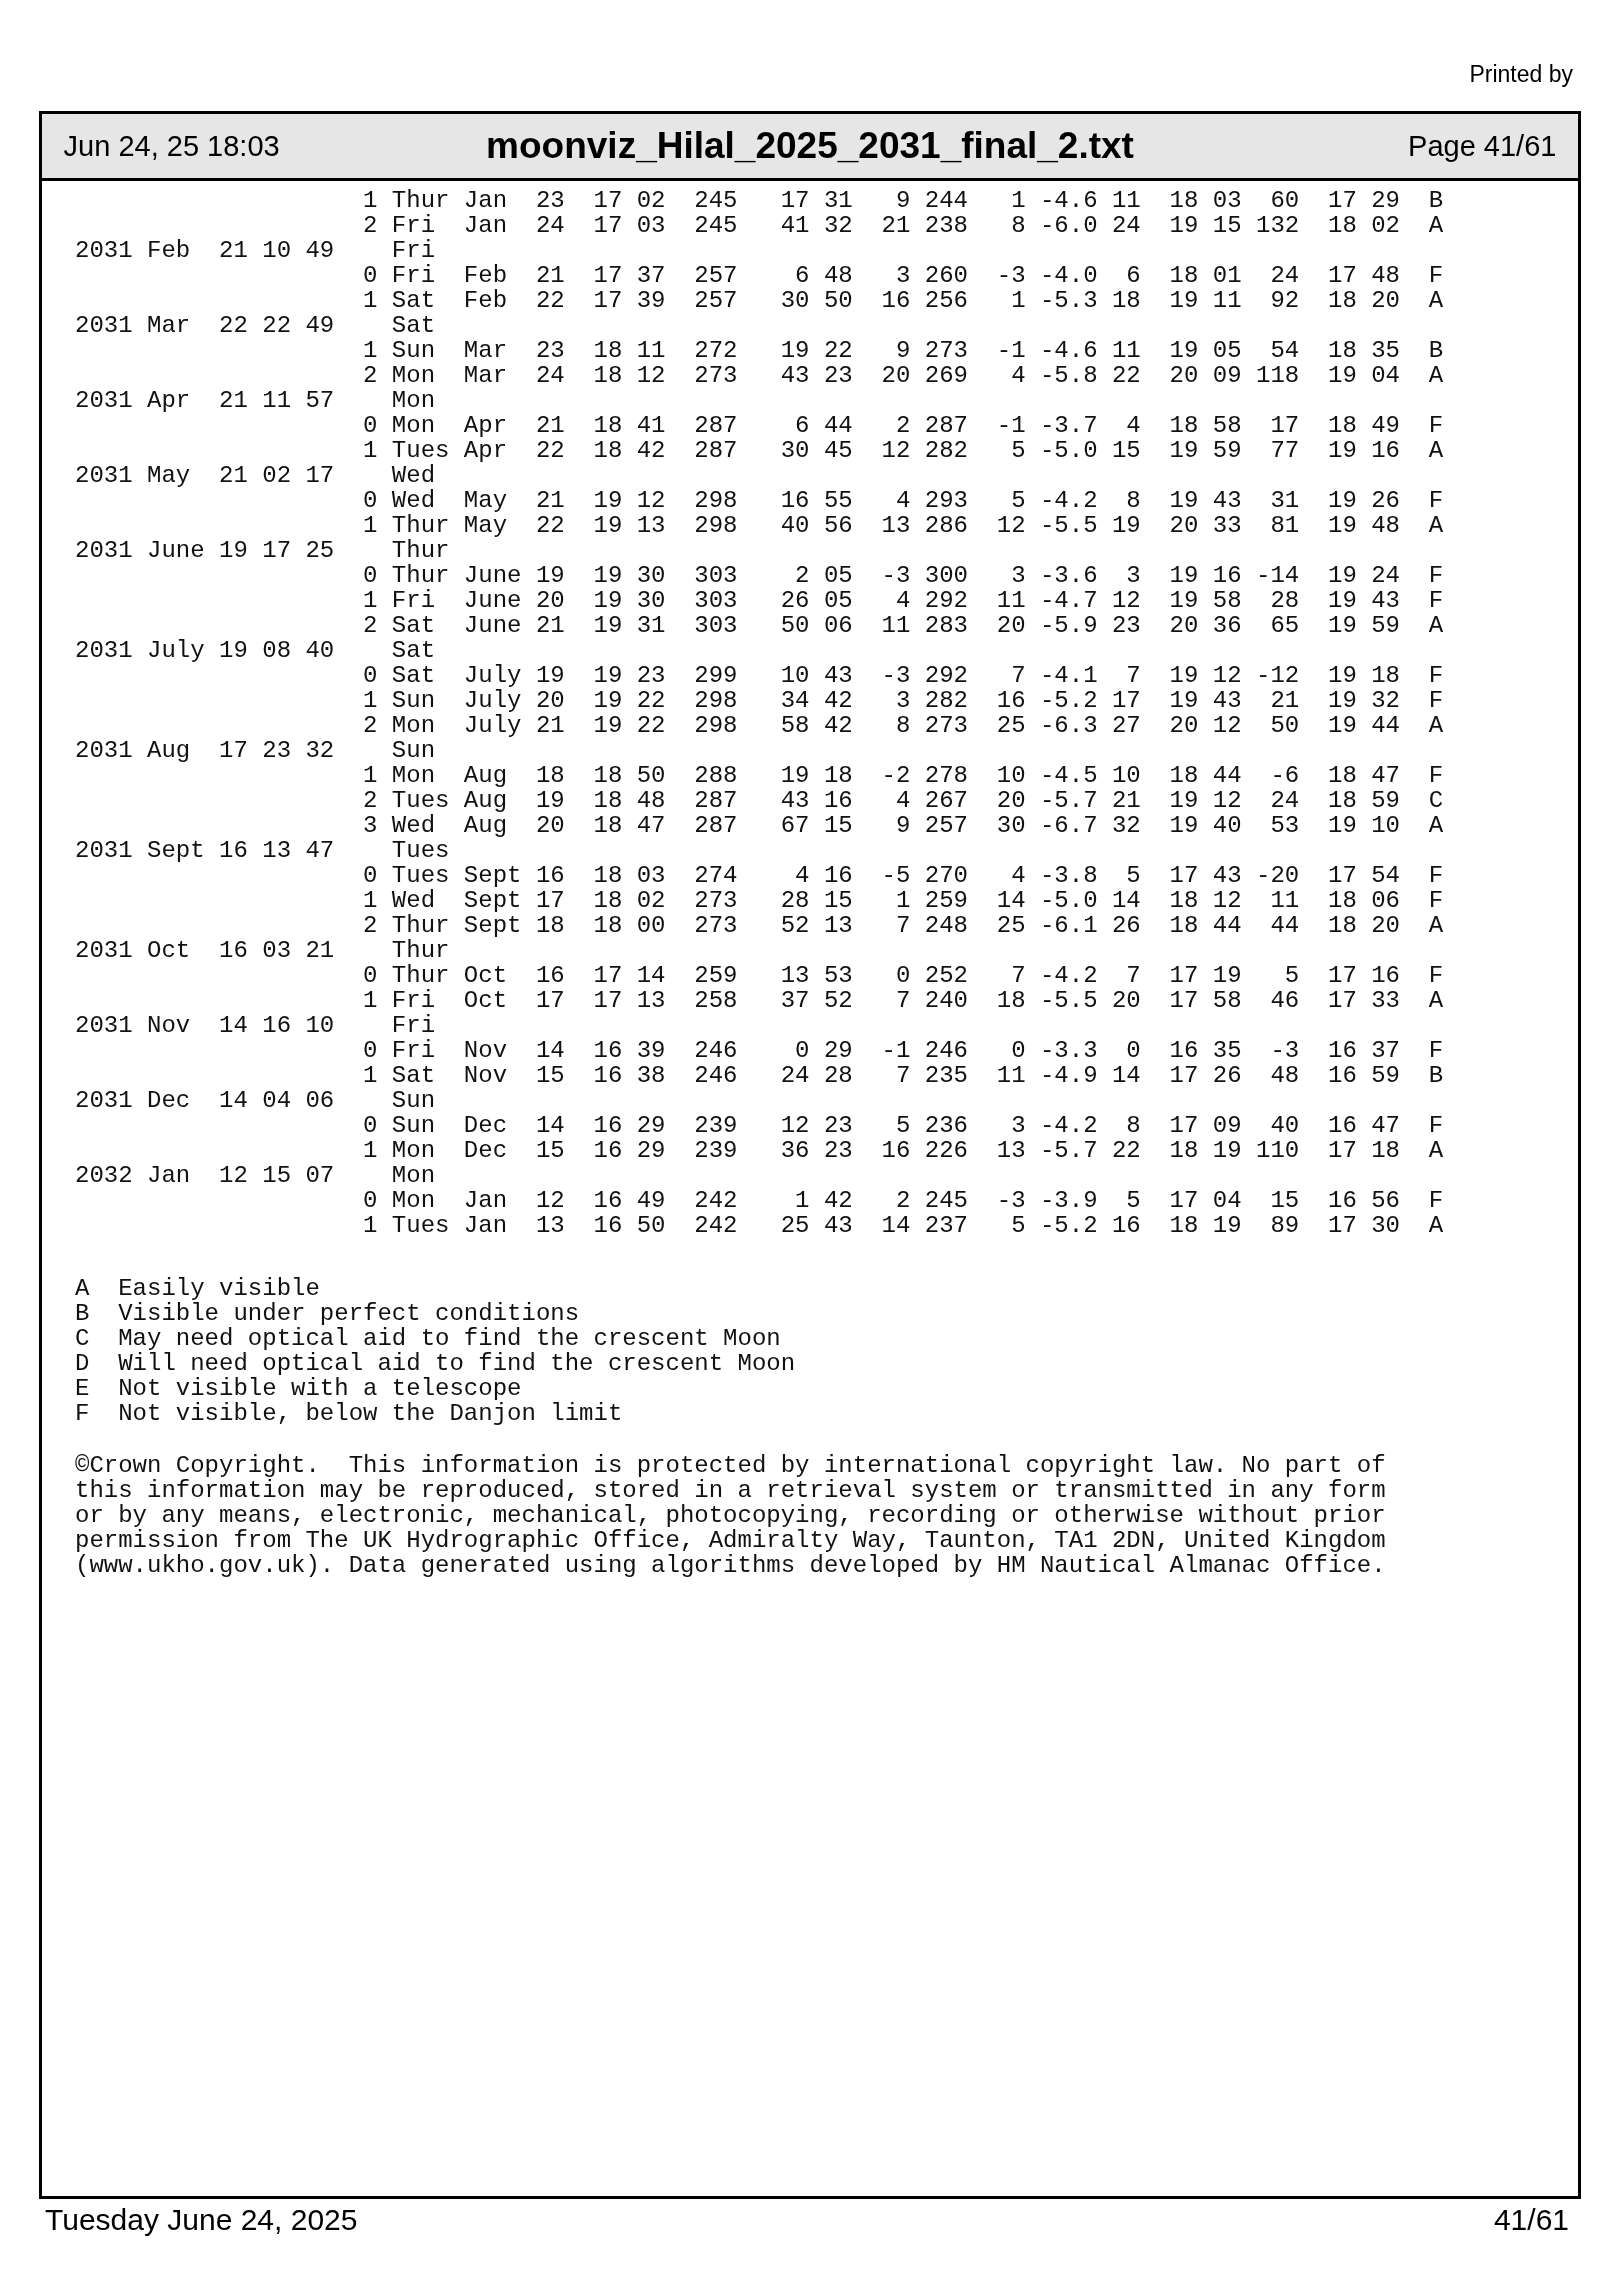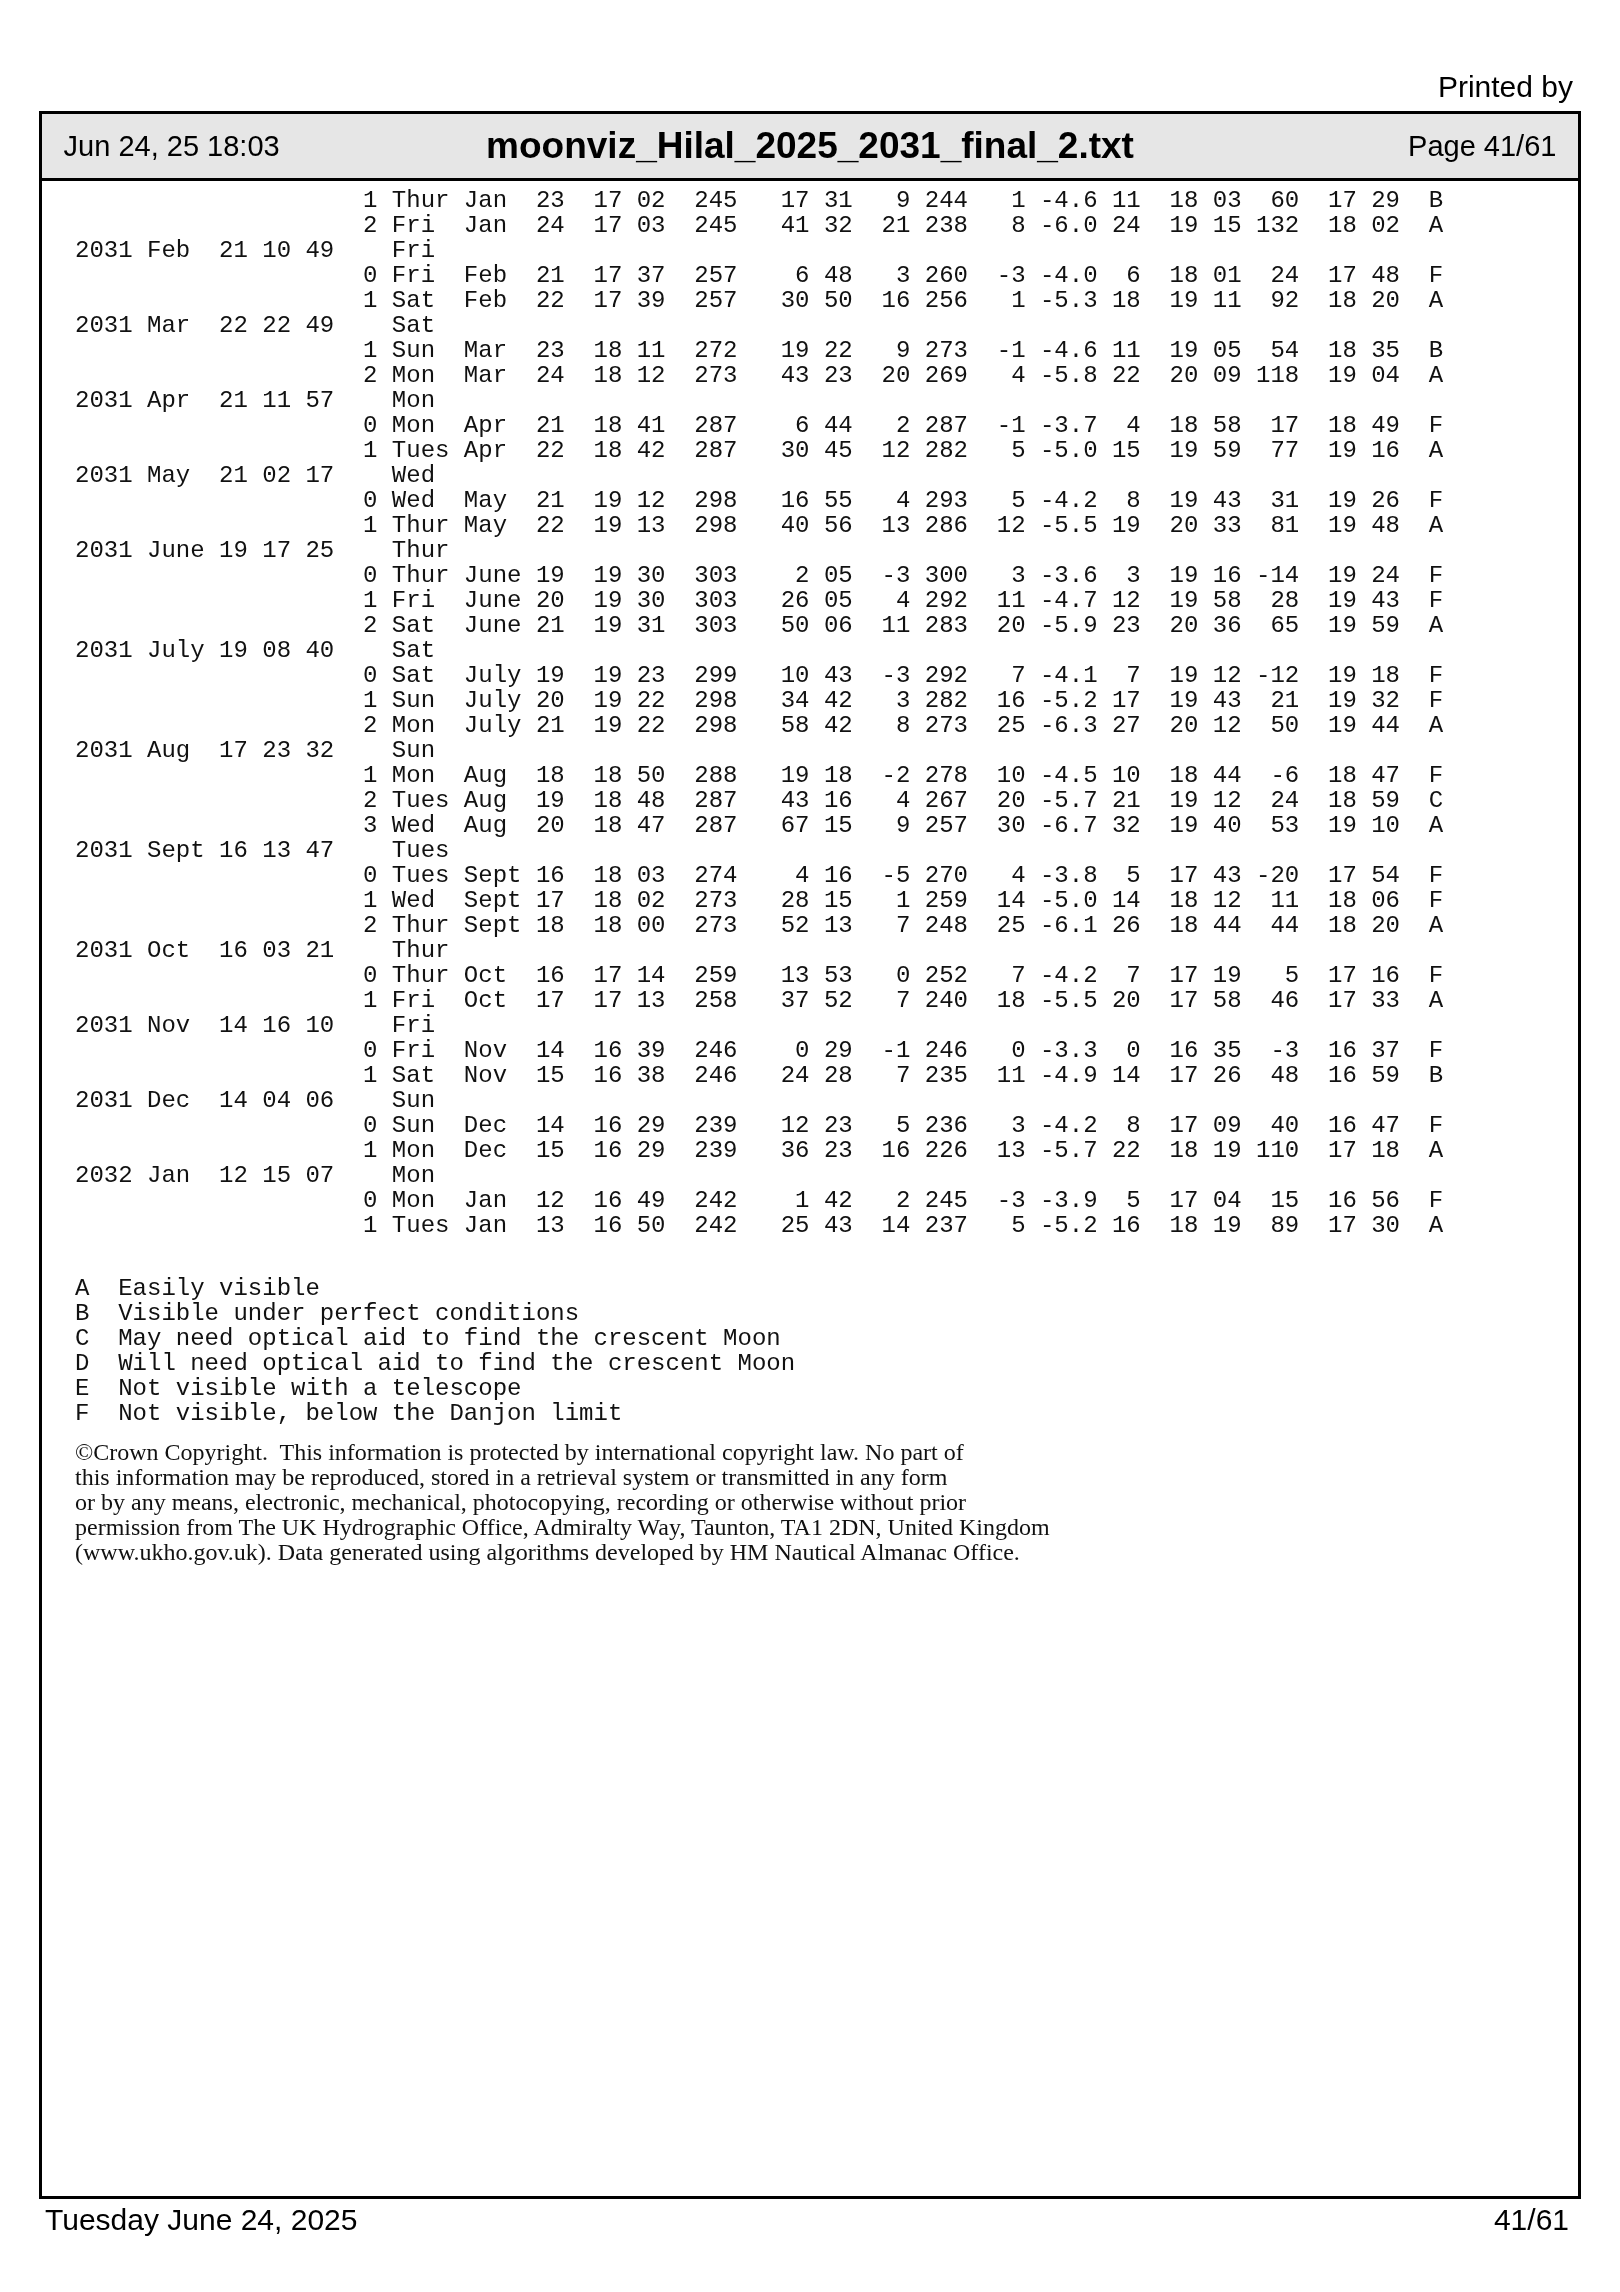--- a/index.html
+++ b/index.html
@@ -1,30 +1,30 @@
 <!DOCTYPE html>
 <html><head>
 <meta charset="utf-8">
 <style>
   html,body{margin:0;padding:0;background:#ffffff;}
   .page{position:relative;width:1620px;height:2293px;background:#ffffff;
         font-family:"Liberation Sans",sans-serif;color:#000;overflow:hidden;}
-  .printed-by{position:absolute;top:61px;right:47px;font-size:30px;color:#000;margin-top:9px;}
+  .printed-by{position:absolute;top:61px;right:47px;font-size:23px;color:#000;}
   .sheet{position:absolute;left:39px;top:111px;width:1542px;height:2088px;
          border:3.9px solid #000;box-sizing:border-box;background:#fff;}
   .sheet-header{height:67px;box-sizing:border-box;border-bottom:3.9px solid #000;
         background:#e6e6e6;display:flex;align-items:center;padding:0 21.6px;}
   .hdr-left{flex:1;text-align:left;font-size:29px;}
   .hdr-center{flex:0 0 auto;font-size:37px;font-weight:bold;}
   .hdr-right{flex:1;text-align:right;font-size:29px;}
   .sheet-body{padding:6.9px 0 0 33px;}
   .sheet-body pre{margin:0;font-family:"Liberation Mono","DejaVu Sans Mono",monospace;
         font-size:24px;line-height:25px;color:#111;white-space:pre;}
   pre.legend{margin-top:38px;}
-  pre.copyright{margin-top:14px;font-family:Liberation Serif, serif;}
+  pre.copyright{margin-top:27px;}
   pre.computed{margin-top:50px;}
   .footer-date{position:absolute;left:45px;top:2203px;font-size:30px;}
   .footer-page{position:absolute;right:51px;top:2203px;font-size:30px;}
 </style>
 </head>
 <body>
 
 <div class="page">
 
   <div class="printed-by">Printed by</div>

